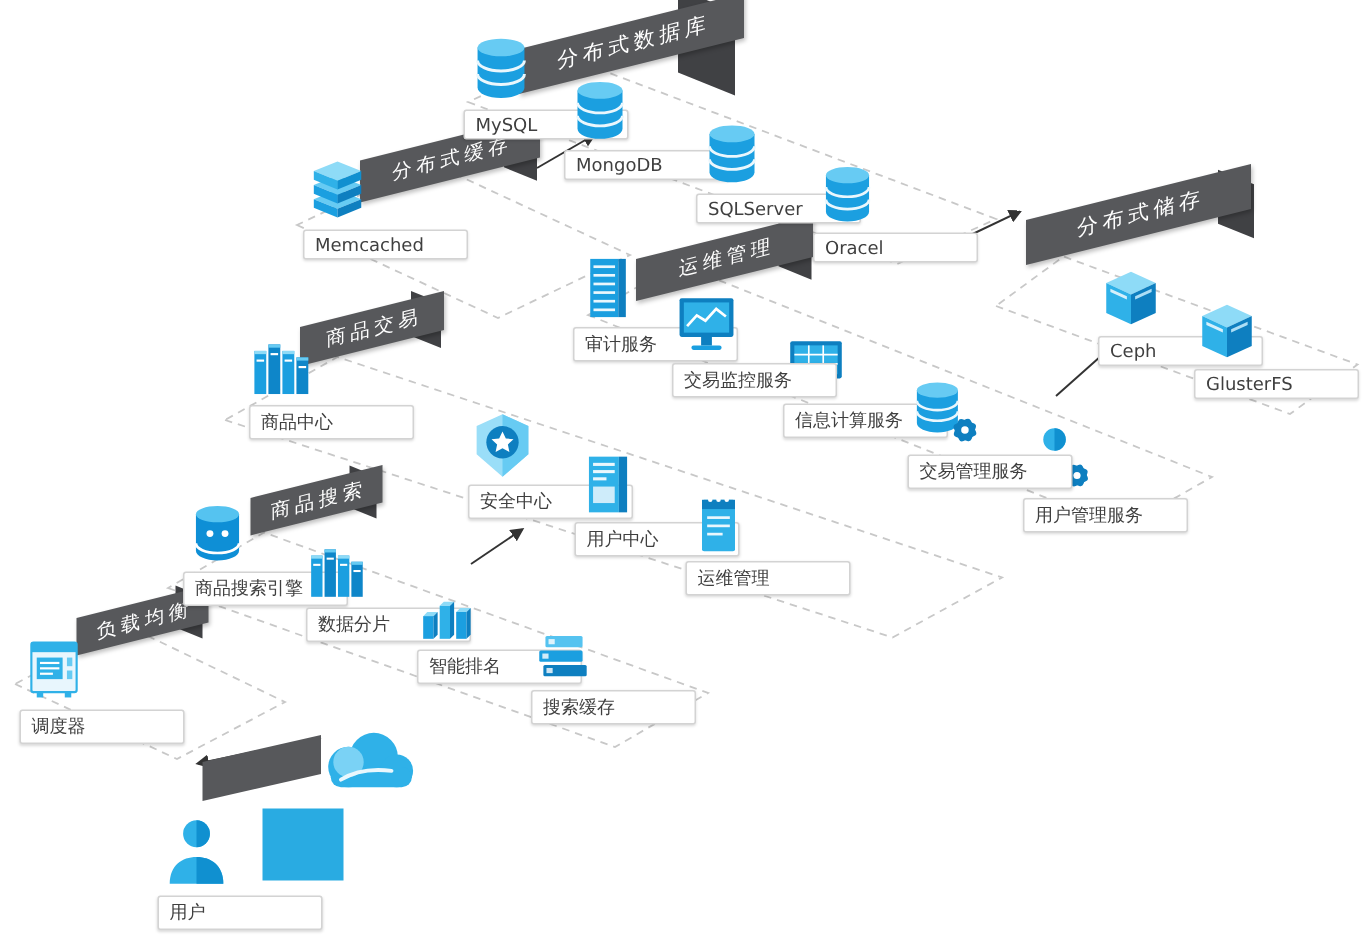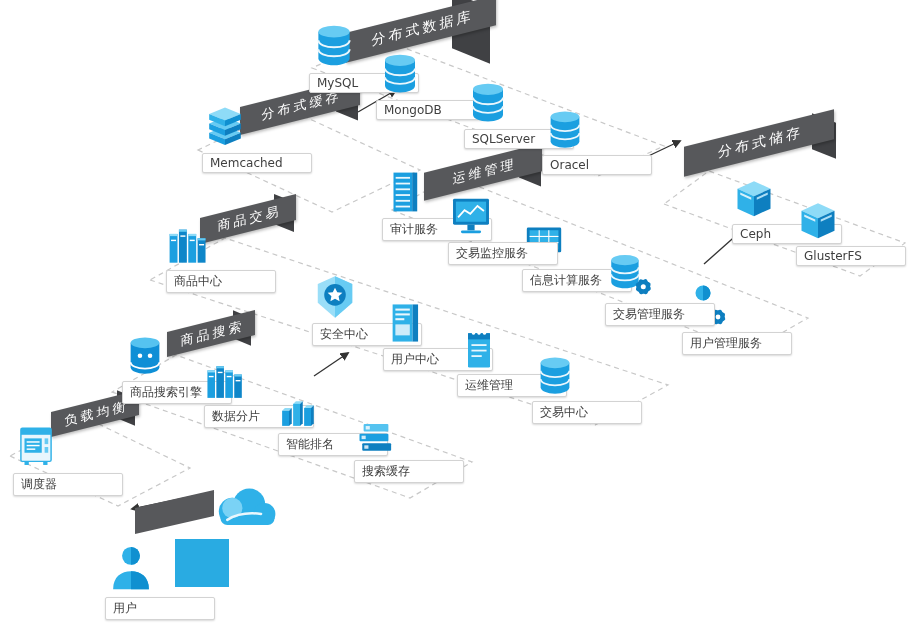--- a/index.html
+++ b/index.html
@@ -345,26 +345,20 @@
         <use href="#i-card"></use>
       </svg>
     <div class="nlabel">用户中心</div>
   </div>
   <div class="node" style="left:457px;top:327px">
     <svg class="icon" width="44" height="44">
         <use href="#i-notepad"></use>
       </svg>
     <div class="nlabel">运维管理</div>
   </div>
-  <div class="node" style="left:532px;top:352px">
-    <svg class="icon" width="46" height="46">
-        <use href="#i-db"></use>
-      </svg>
-    <div class="nlabel">交易中心</div>
-  </div>
 
   <div class="node" style="left:122px;top:332px">
     <svg class="icon" width="46" height="46">
         <use href="#i-db-dots"></use>
       </svg>
     <div class="nlabel">商品搜索引擎</div>
   </div>
   <div class="node" style="left:204px;top:358px">
     <svg class="icon" width="44" height="44">
         <use href="#i-towers"></use>

